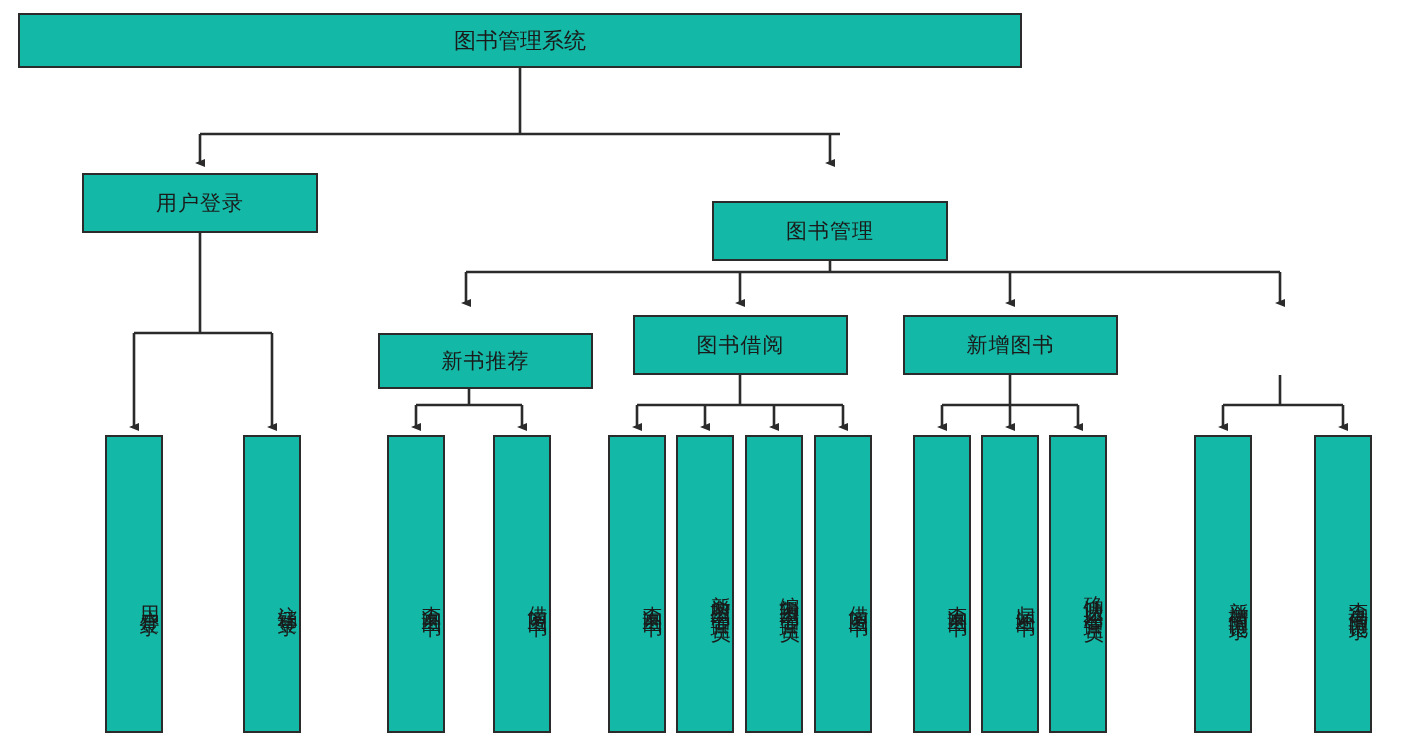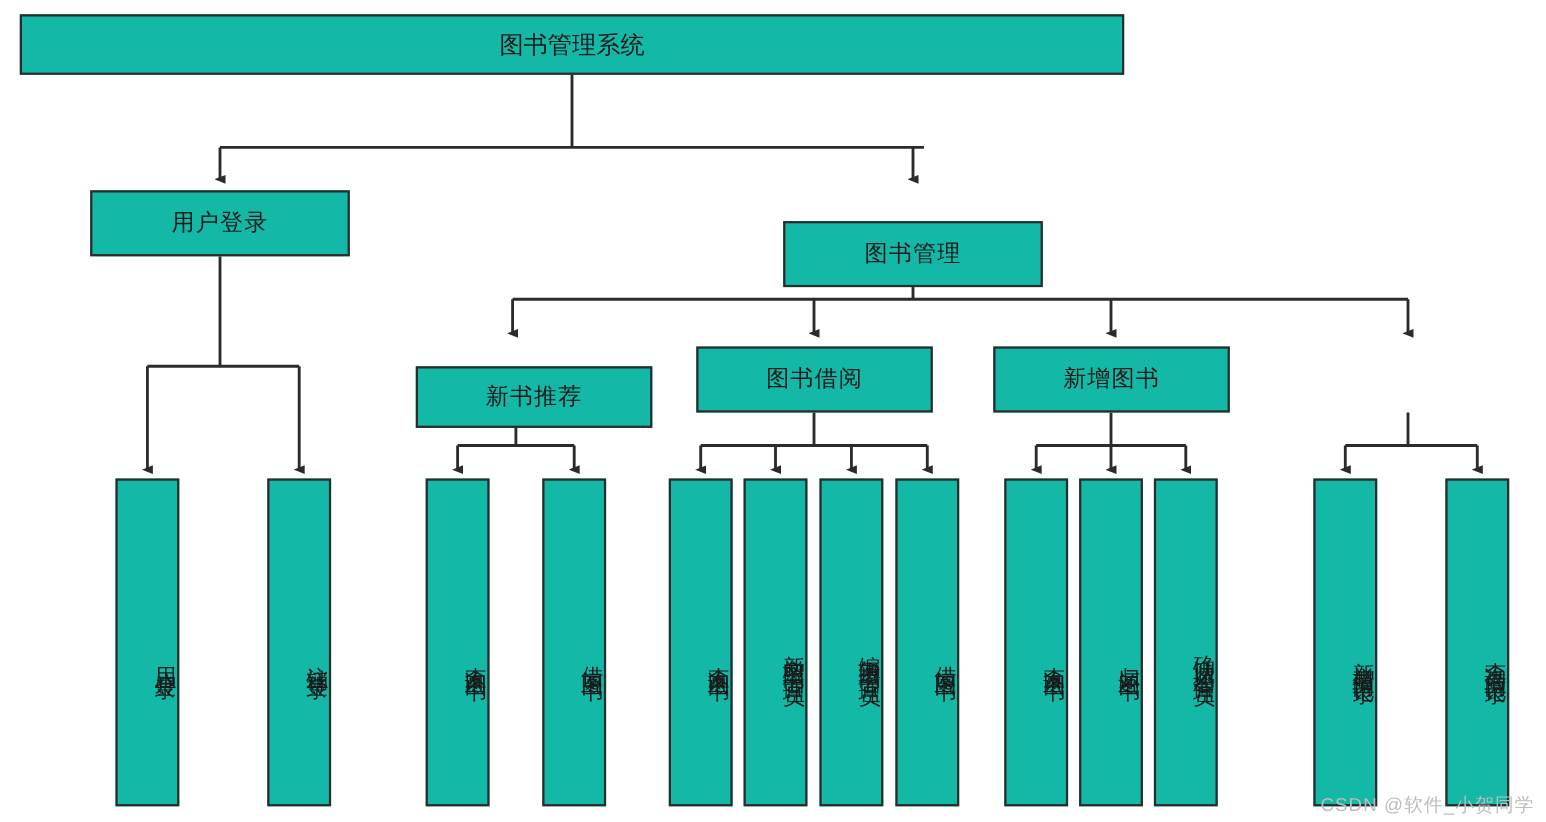--- a/index.html
+++ b/index.html
@@ -180,14 +180,13 @@
     <span>确认归还（管理员）</span>
   </div>
 
   <div class="node leaf" style="left:1194px; top:435px; width:58px; height:298px;">
     <span>新增借阅记录</span>
   </div>
   <div class="node leaf" style="left:1314px; top:435px; width:58px; height:298px;">
     <span>查询借阅记录</span>
   </div>
 
-  <div class="watermark">CSDN @软件_小贺同学</div>
 </div>
 
 </body></html>

